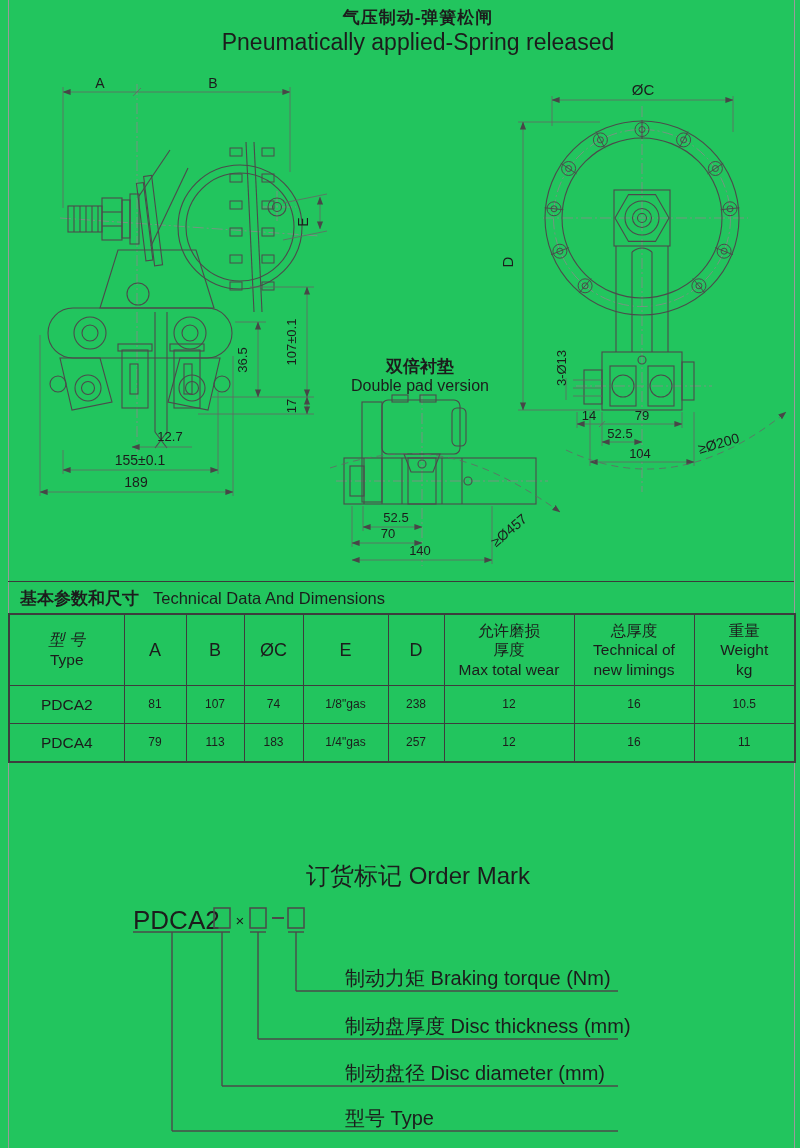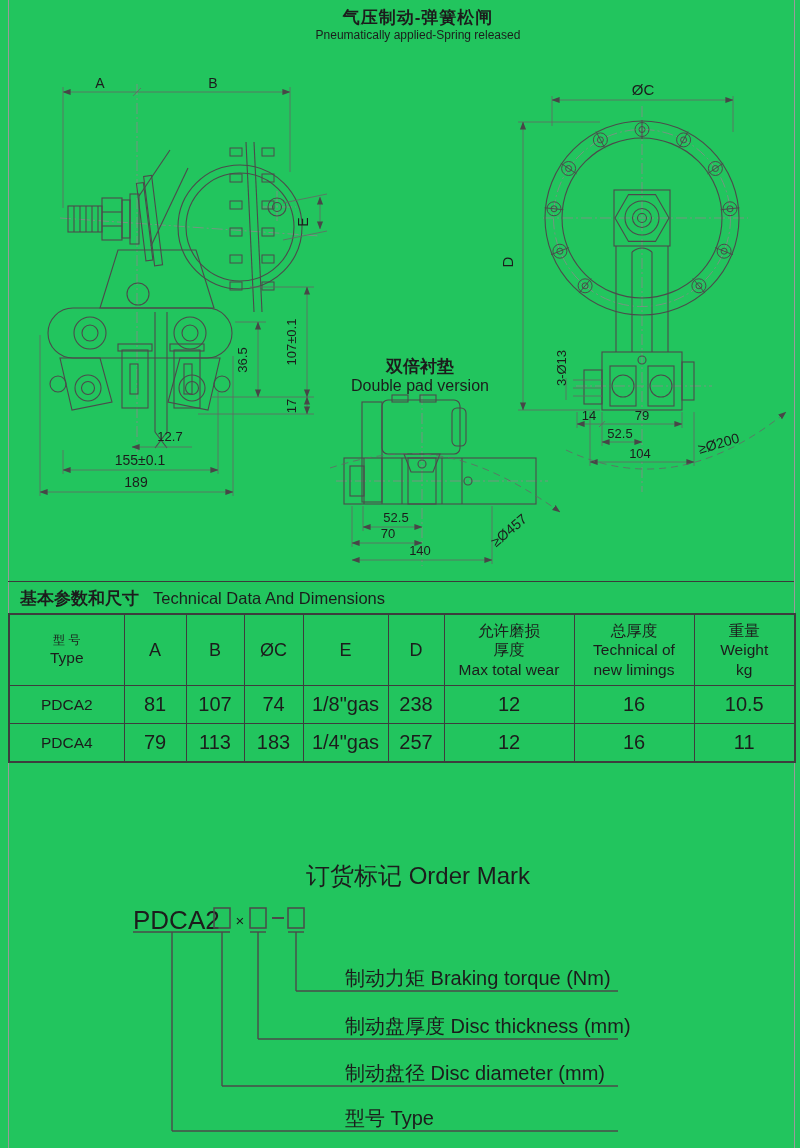--- a/index.html
+++ b/index.html
@@ -2,31 +2,31 @@
 <html><head>
 <meta charset="utf-8">
 <style>
   html,body{margin:0;padding:0;background:#ffffff;}
   .page{position:relative;width:800px;height:1148px;background:#22c55e;overflow:hidden;
         font-family:"Liberation Sans",sans-serif;color:#1c1c1c;}
   .edge{position:absolute;top:0;width:1px;height:1148px;background:#9a9a9a;}
   .edge.l{left:8px;} .edge.r{left:794px;}
   .hdr{position:absolute;top:7px;left:36px;right:0;text-align:center;line-height:1.25;}
   .hdr .zh{font-size:17px;font-weight:bold;letter-spacing:1px;}
-  .hdr .en{font-size:12px;}
+  .hdr .en{font-size:23px;}
   .divider{position:absolute;top:581px;left:8px;width:786px;border-top:1.6px solid #3a3a3a;}
   .sect{position:absolute;top:587px;left:20px;white-space:nowrap;}
   .sect .zh{font-size:17px;font-weight:bold;margin-right:14px;text-align:center;}
   .sect .en{font-size:16.5px;margin-top:36px;}
   .tblwrap{position:absolute;top:613px;left:8px;}
   table{border-collapse:collapse;table-layout:fixed;width:786px;border:2px solid #3d3d3d;}
-  td{border:1px solid #3d3d3d;text-align:center;vertical-align:middle;padding:0;font-size:20px;line-height:1.25;}
+  td{border:1px solid #3d3d3d;text-align:center;vertical-align:middle;padding:0;font-size:12px;line-height:1.25;}
   tr.hd td{height:70px;font-size:15.5px;}
   tr.hd td .big{font-size:18px;}
-  tr.hd td .zh2{font-size:12px;}
+  tr.hd td .zh2{font-size:16px;font-style:italic;}
   tr.dr td{height:37px;}
   td.typ{font-size:15.5px;}
   svg text{font-family:"Liberation Sans",sans-serif;fill:#1c1c1c;}
   svg{position:absolute;left:0;}
   #drawings{top:58px;}
   #ordermark{top:836px;}
 </style>
 </head>
 <body>
 

